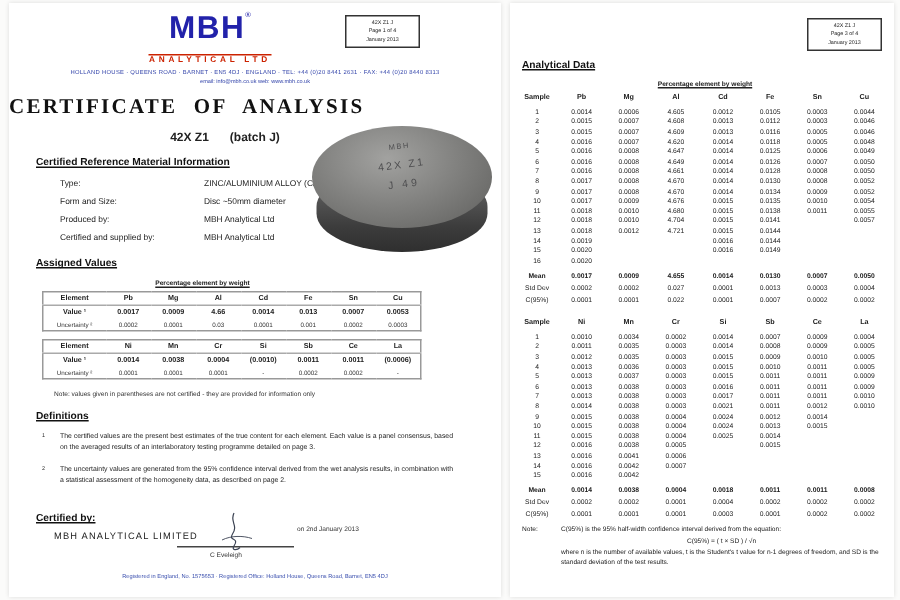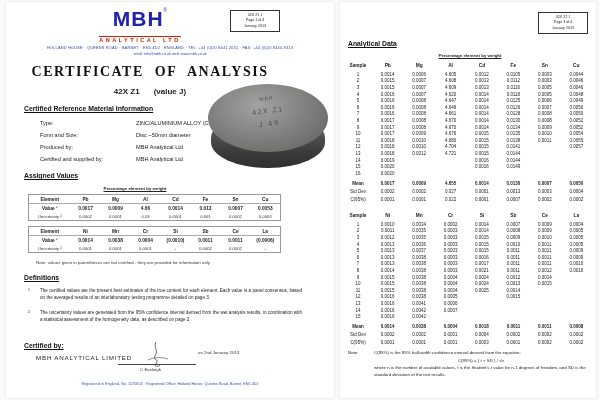--- a/index.html
+++ b/index.html
@@ -14,21 +14,21 @@
   .logo .mbh{font-size:21px;font-weight:bold;color:#2222aa;letter-spacing:1px;}
   .logo .reg{font-size:5px;vertical-align:top;color:#2222aa;}
   .logo .sub{font-size:5.5px;font-weight:bold;color:#cc2200;letter-spacing:2.5px;margin-top:1px;
              border-top:1.5px solid #cc2200;display:inline-block;padding-top:1px;}
   .docbox{position:absolute;border:1px solid #333;background:#fff;font-size:3.6px;line-height:1.5;
           text-align:center;padding:2px 2px;width:44px;}
   #docbox-1{top:8px;left:224px;}
   #docbox-3{top:10px;left:198px;}
   .addr{position:absolute;top:43px;left:0;right:0;text-align:center;font-size:3.9px;color:#3344aa;letter-spacing:.2px;}
   .mail{position:absolute;top:50px;left:0;right:0;text-align:center;font-size:3.7px;color:#3344aa;}
-  .cert-title{position:absolute;top:62px;left:0;right:40px;text-align:center;
+  .cert-title{position:absolute;top:62px;left:0;right:40px;
               font-family:"Liberation Serif",serif;font-weight:bold;font-size:14px;
               letter-spacing:1.5px;word-spacing:6px;color:#111;}
   .prod-line{position:absolute;top:85px;left:0;right:40px;text-align:center;font-size:8px;font-weight:bold;}
   .prod-line .batch{margin-left:14px;}
   .sec-head{position:absolute;font-size:6.8px;font-weight:bold;text-decoration:underline;color:#111;}
   #crm-head{top:103px;left:18px;}
   .inforow{position:absolute;left:34px;font-size:5.6px;}
   .inforow .val{position:absolute;left:96px;width:130px;white-space:nowrap;}
   
   .disc{position:absolute;top:82px;left:202px;width:120px;height:88px;}
@@ -101,21 +101,21 @@
       <div>Page 1 of 4</div>
       <div>January 2013</div>
     </div>
 
     <div class="addr">HOLLAND HOUSE · QUEENS ROAD · BARNET · EN5 4DJ · ENGLAND · TEL: +44 (0)20 8441 2631 · FAX: +44 (0)20 8440 8313</div>
     <div class="mail">email: info@mbh.co.uk    web: www.mbh.co.uk</div>
 
     <div class="cert-title">CERTIFICATE OF ANALYSIS</div>
 
     <div class="prod-line">
-      <span>42X Z1</span><span class="batch">(value J)</span>
+      <span>42X Z1</span><span class="batch">(batch J)</span>
     </div>
 
     <div class="sec-head" id="crm-head">Certified Reference Material Information</div>
 
     <div class="inforow" style="top:118px">
       <span>Type:</span>
       <span class="val">ZINC/ALUMINIUM ALLOY    (CAST)</span>
     </div>
     <div class="inforow" style="top:130px">
       <span>Form and Size:</span>

